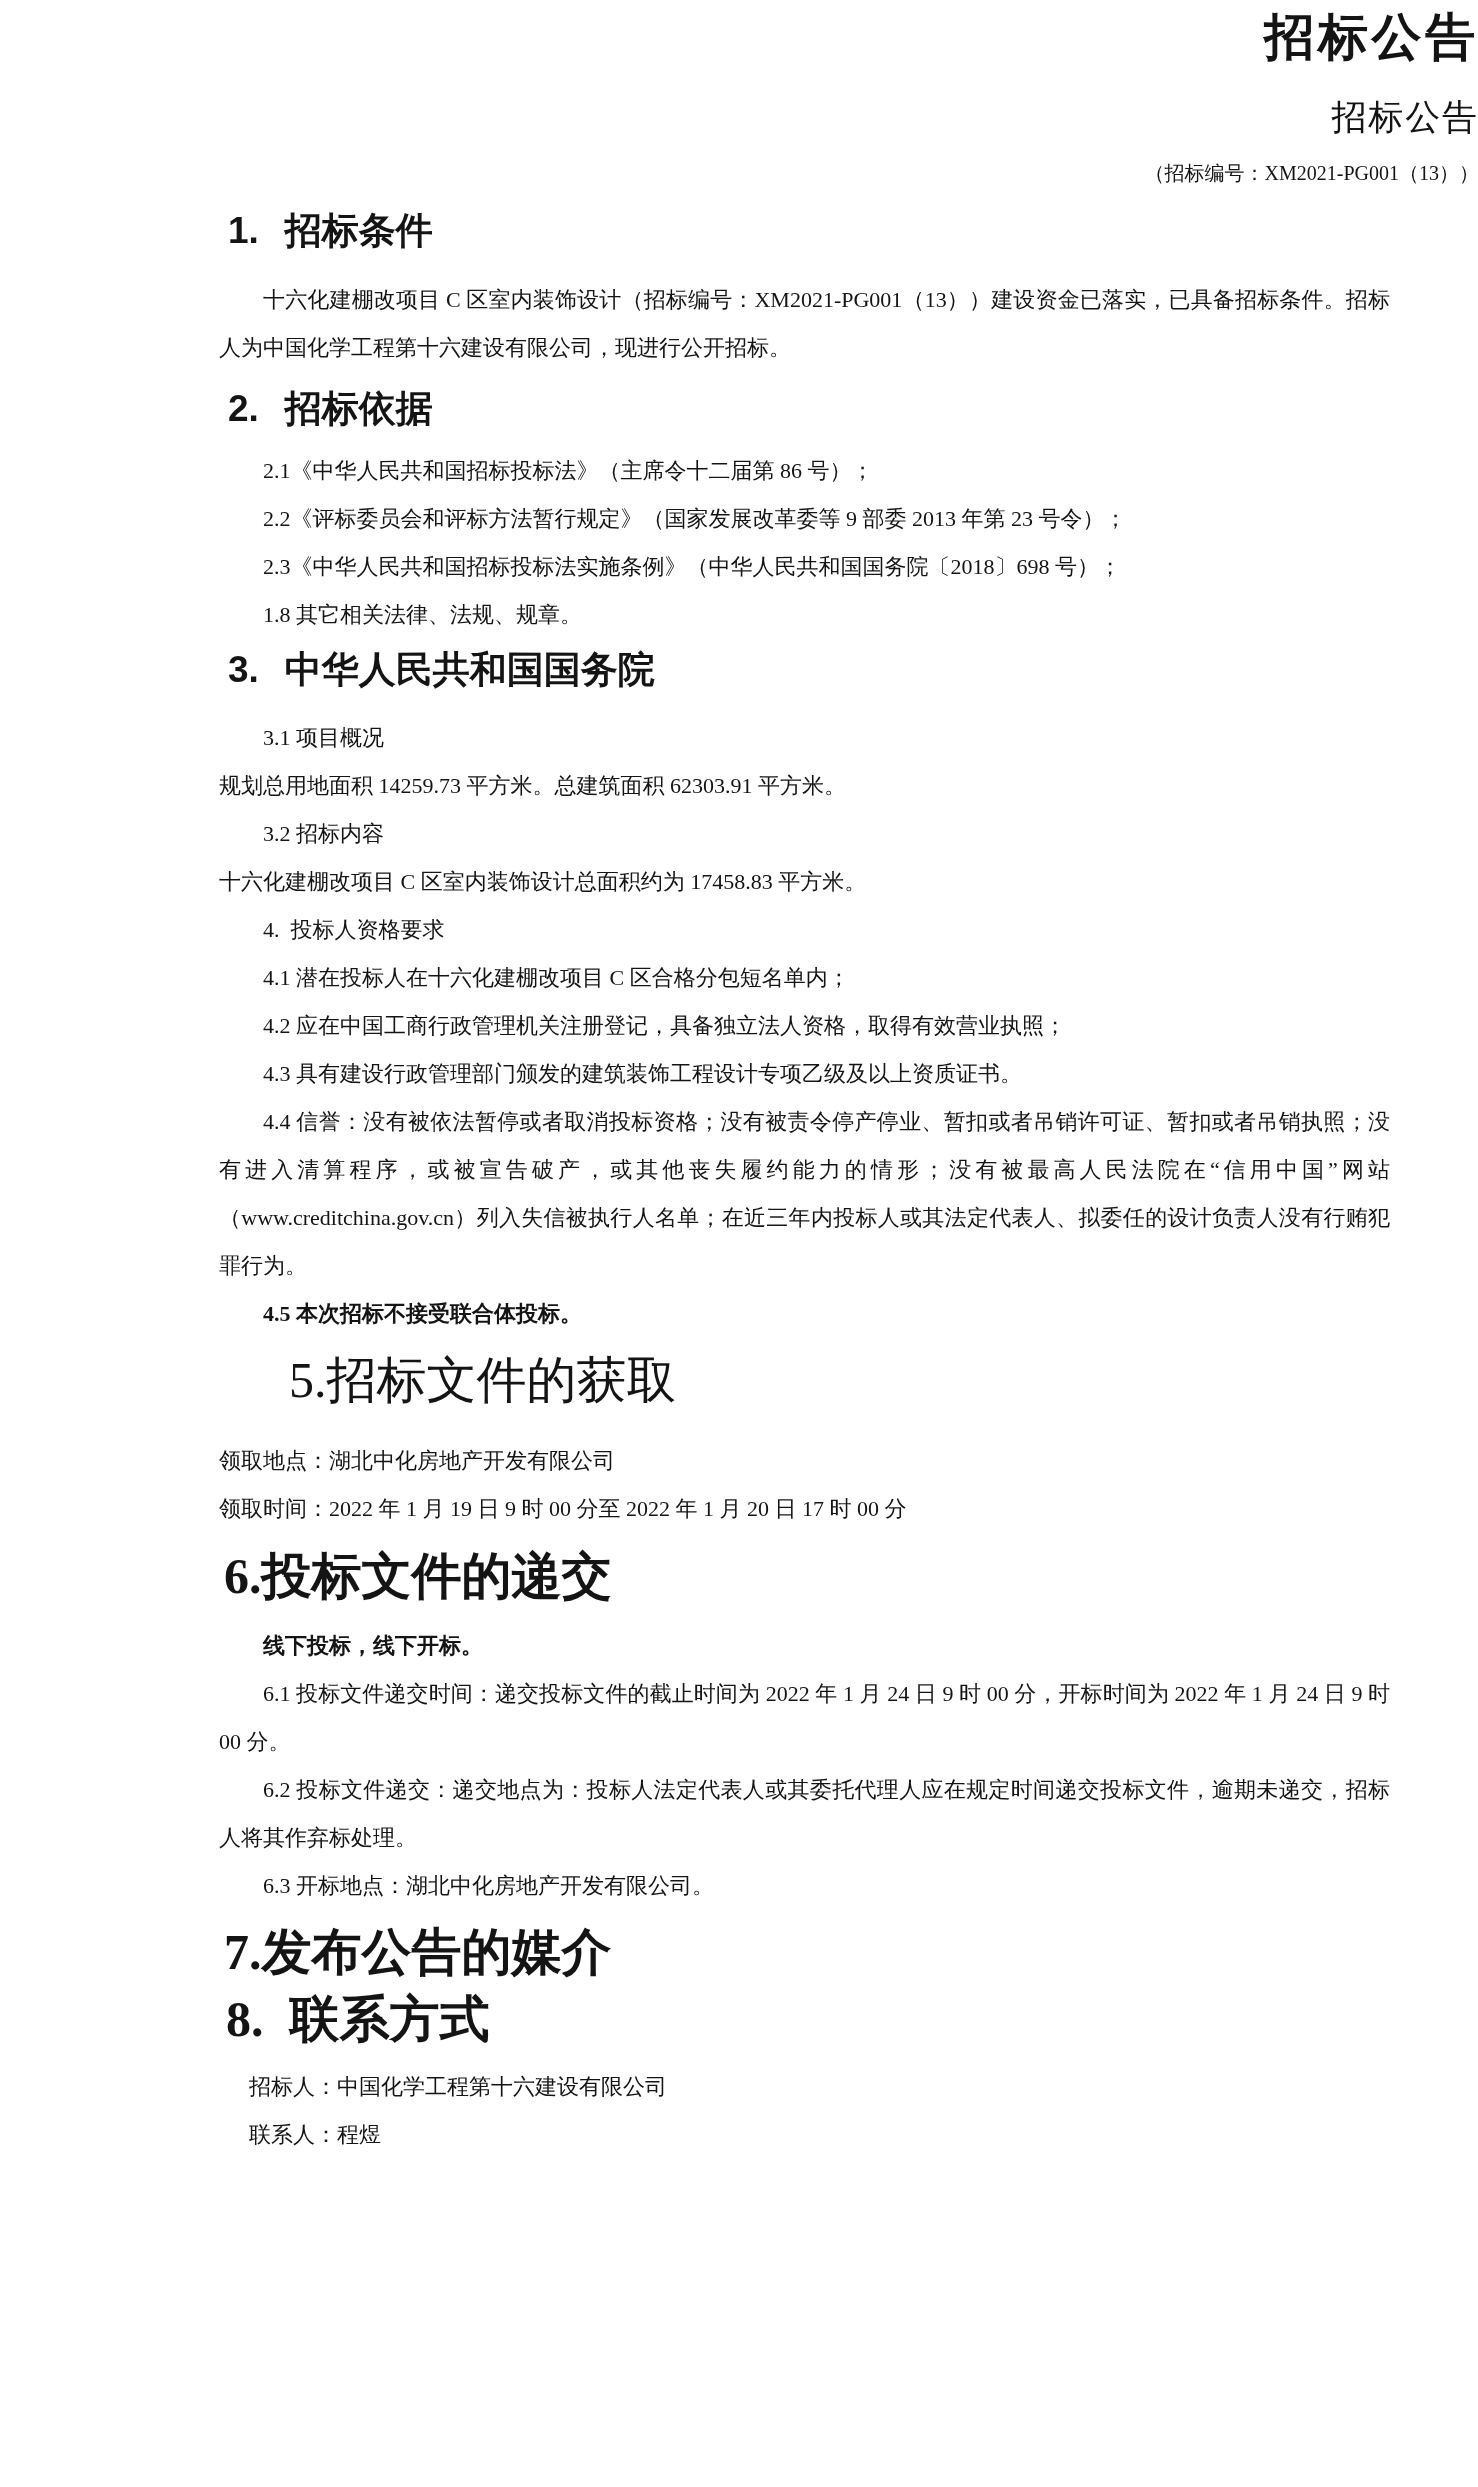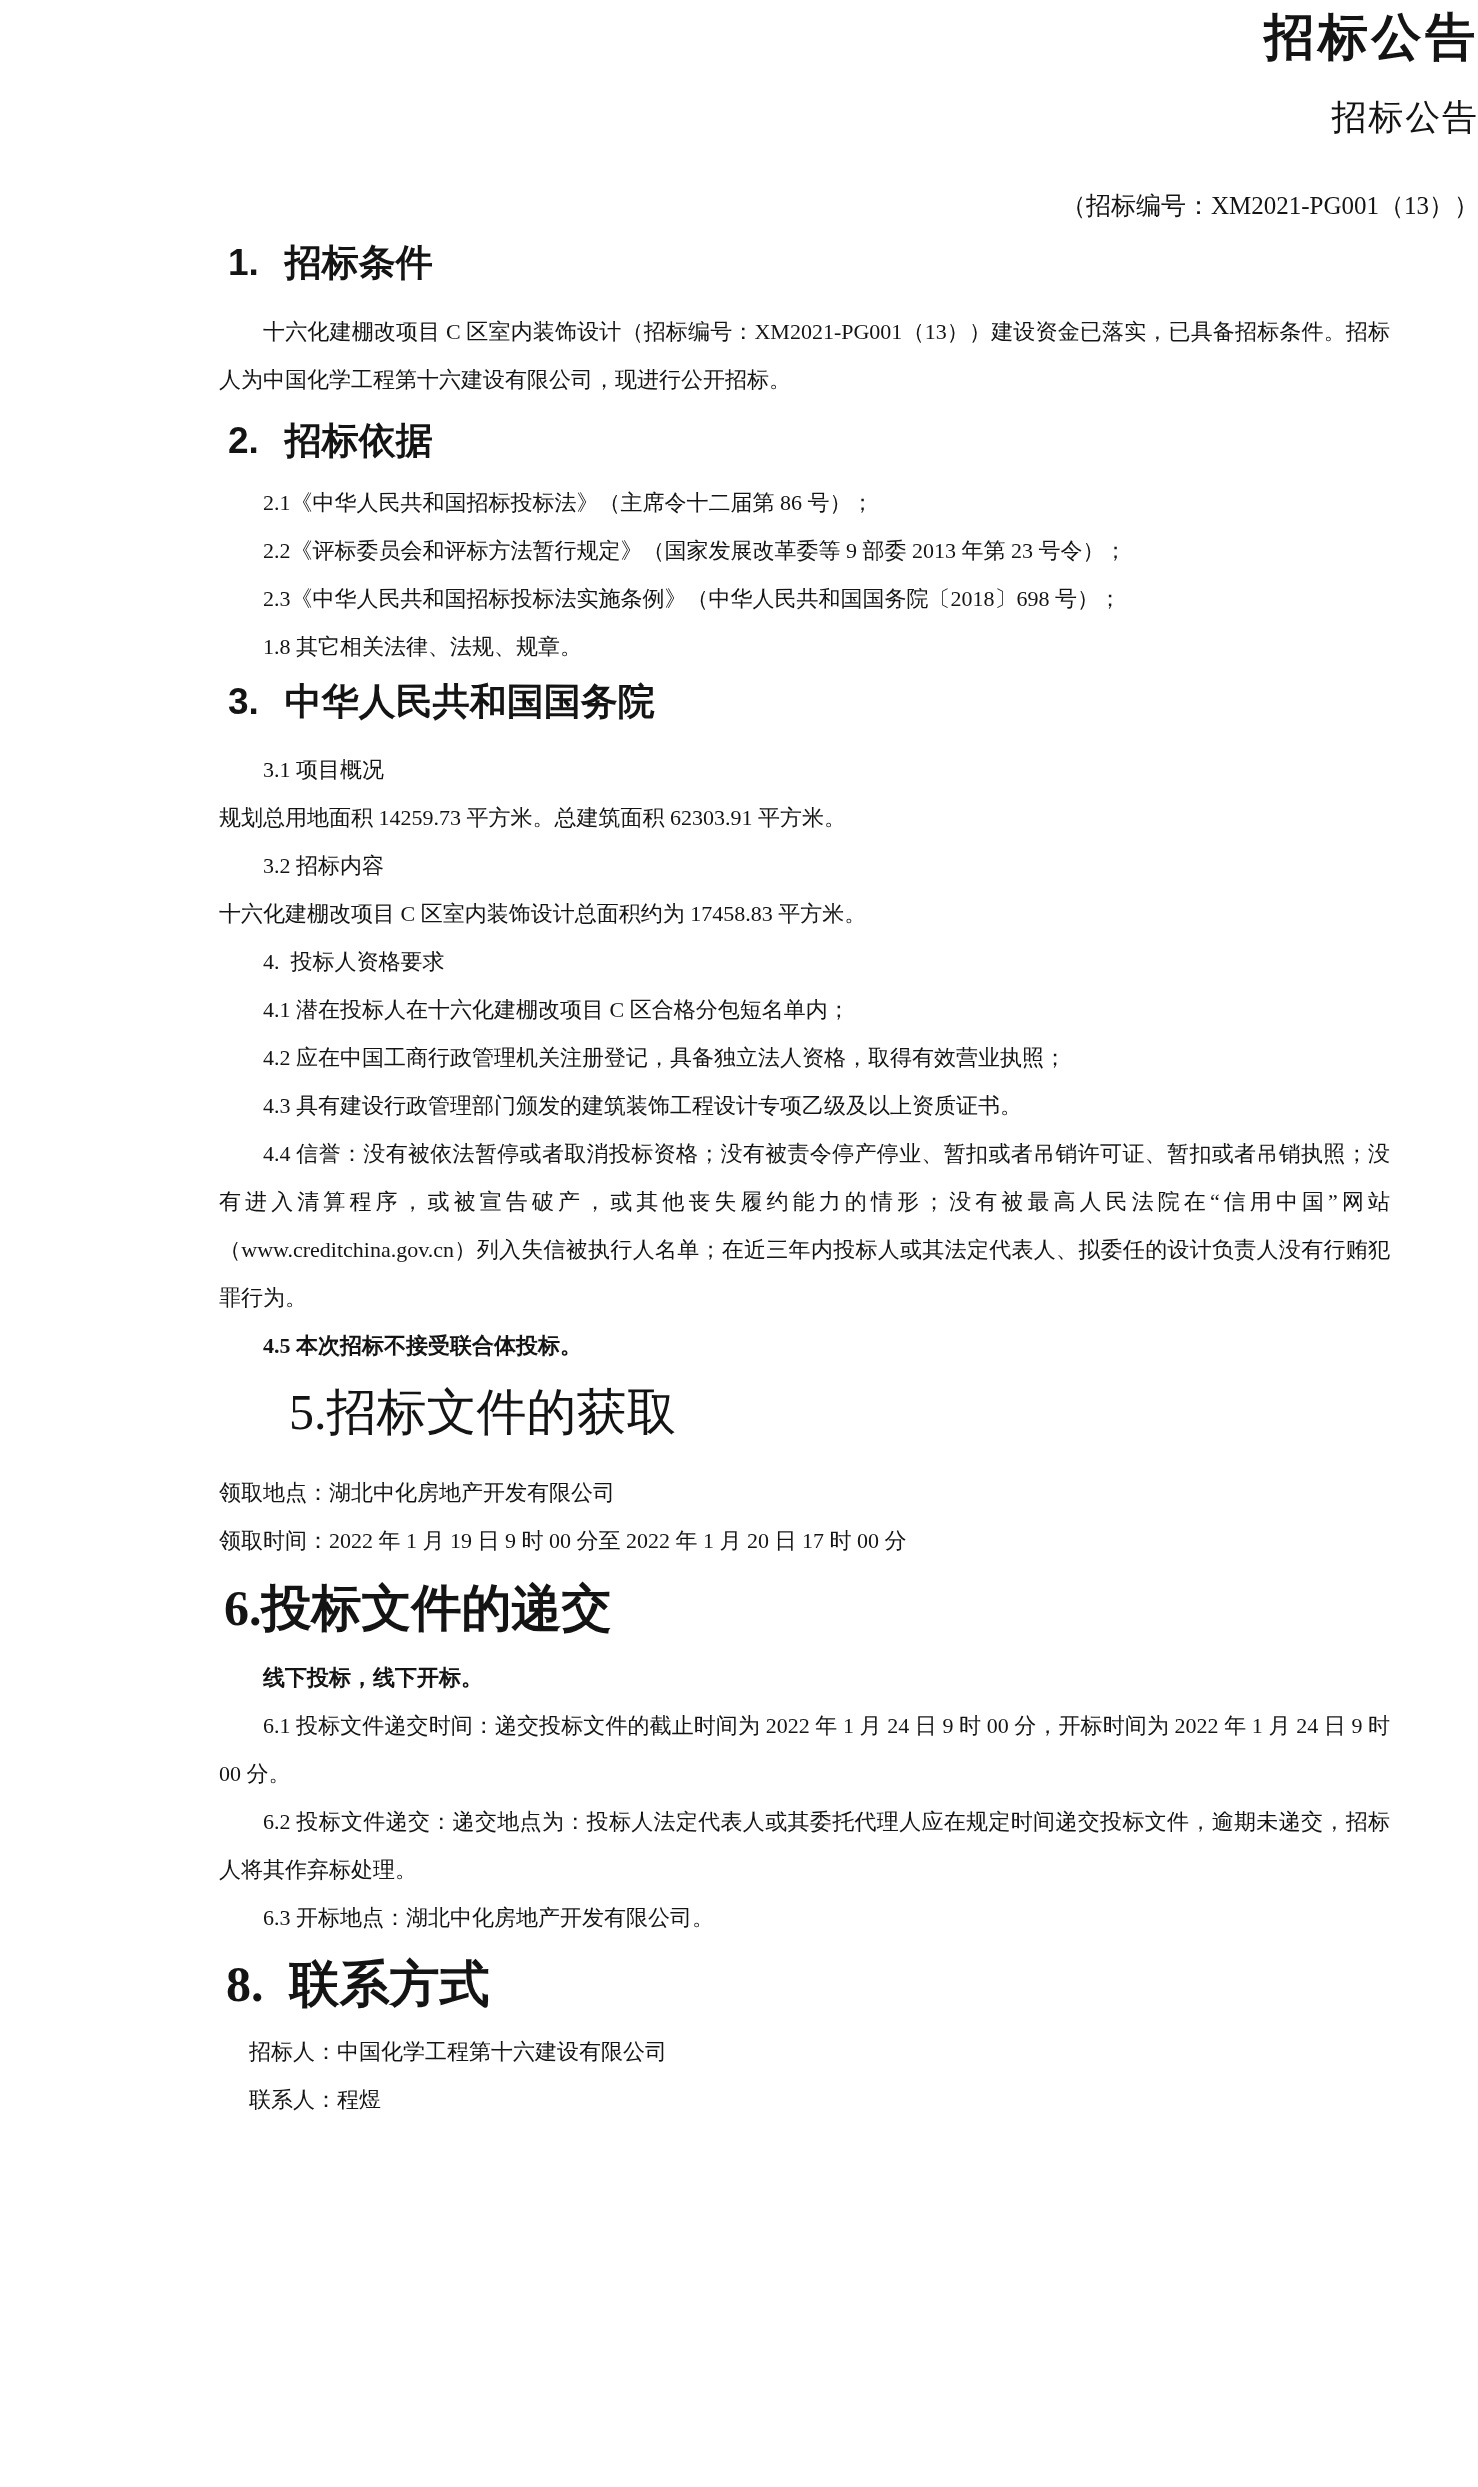--- a/index.html
+++ b/index.html
@@ -8,21 +8,21 @@
          font-family:"Liberation Serif","DejaVu Serif",serif; color:#141414; }
   .page { position:relative; width:1479px; height:2487px; background:#ffffff; }
 
   
   .t-center { text-align:right; width:100%; }
 
   .main-title { margin-top:7.5px; font-size:50px; line-height:58px; font-weight:bold;
                 letter-spacing:3.7px; }
   .project-title { margin-top:89px; font-size:35px; line-height:43px; letter-spacing:1.9px; }
   .sub-title { margin-top:30px; font-size:35px; line-height:43px; letter-spacing:1.9px; }
-  .tender-no { margin-top:48px; font-size:25px; line-height:37px; }
+  .tender-no { margin-top:16px; font-size:20px; line-height:37px; }
 
   
   .body { margin-left:219px; margin-right:89px; font-size:22px; line-height:48px;
           text-align:justify; }
   .ind2 { text-indent:2em; }
   .b { font-weight:bold; }
   .contact { margin-left:249px; }
 
   
   .sec-h { margin-left:228px; margin-right:89px; }
@@ -94,20 +94,23 @@
   <p class="body">领取时间：2022 年 1 月 19 日 9 时 00 分至 2022 年 1 月 20 日 17 时 00 分</p>
 
   <div class="sec-h h-serif mt-s6">
     <span>6.</span><span>投标文件的递交</span>
   </div>
   <p class="body ind2 b mt-note6">线下投标，线下开标。</p>
   <p class="body ind2">6.1 投标文件递交时间：递交投标文件的截止时间为 2022 年 1 月 24 日 9 时 00 分，开标时间为 2022 年 1 月 24 日 9 时 00 分。</p>
   <p class="body ind2">6.2 投标文件递交：递交地点为：投标人法定代表人或其委托代理人应在规定时间递交投标文件，逾期未递交，招标人将其作弃标处理。</p>
   <p class="body ind2">6.3 开标地点：湖北中化房地产开发有限公司。</p>
 
+  <div class="sec-h h-serif mt-s7">
+    <span>7.</span><span>发布公告的媒介</span>
+  </div>
 
   <div class="sec-h h-serif mt-s8">
     <span>8.</span><span class="gap">联系方式</span>
   </div>
   <p class="body contact mt-list8">招标人：中国化学工程第十六建设有限公司</p>
   <p class="body contact">联系人：程煜</p>
 
 </div>
 
 

